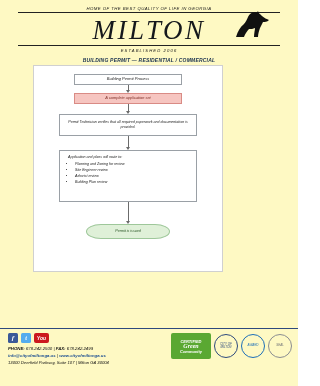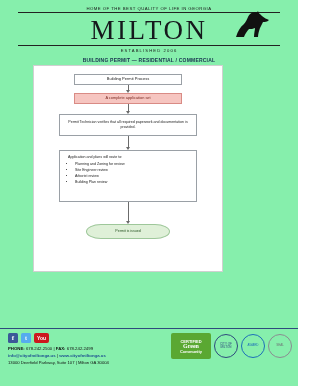--- a/index.html
+++ b/index.html
@@ -5,22 +5,22 @@
   html,body{margin:0;padding:0;}
   body{
     width:298px;height:386px;
     background:#ffffff;
     font-family:"Liberation Sans",sans-serif;
     overflow:hidden;
     position:relative;
   }
   .page{
     position:absolute;inset:0;
-    background:#86efac;
-    display:flex;flex-direction:column;
+    background:#fef9c3;
+    display:flex;flex-direction:column;font-style:italic;
   }
 
   
   .header{
     padding:6px 18px 0 18px;
     text-align:center;
     position:relative;
   }
   .tagline{
     font-size:4.3px;

